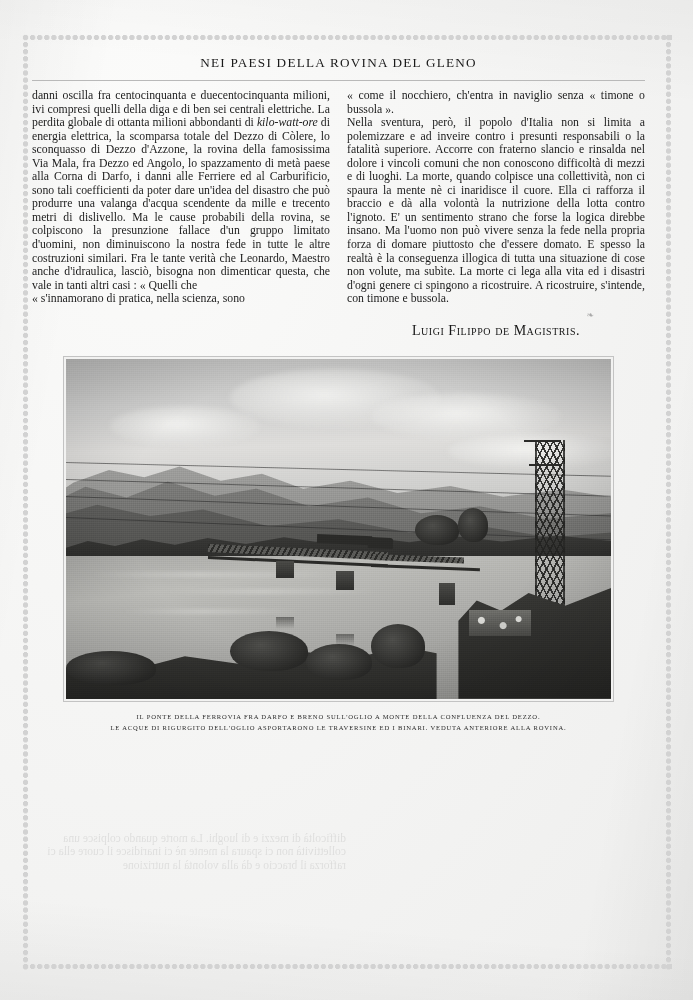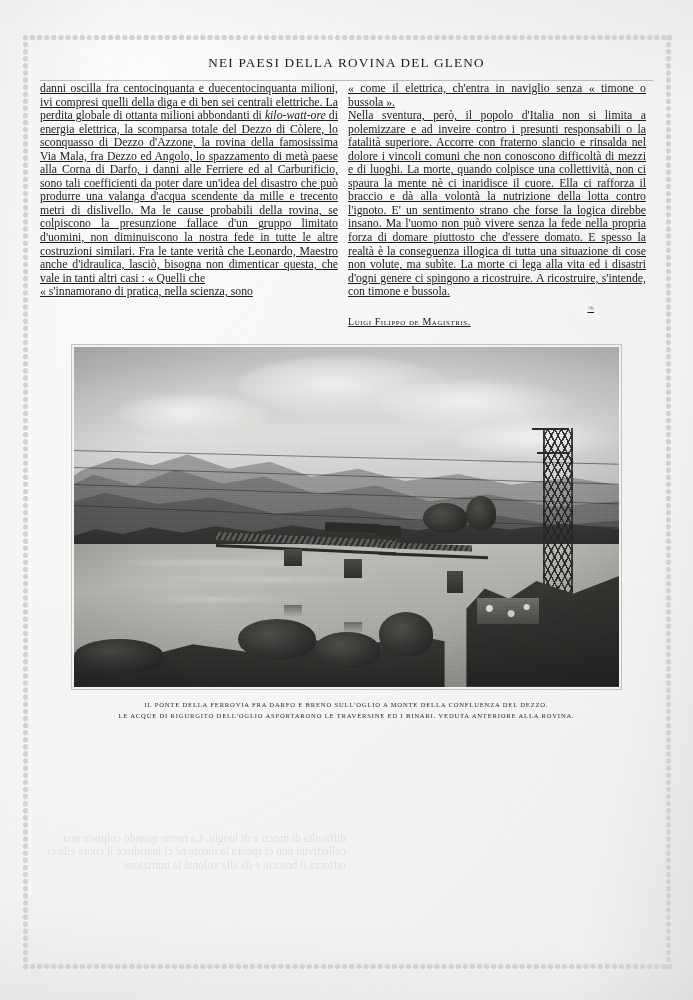--- a/index.html
+++ b/index.html
@@ -52,21 +52,21 @@
     background-repeat: repeat-y;
   }
   #bead-top    { left: 22px;  top: 34px;   width: 650px; }
   #bead-bottom { left: 22px;  top: 963px;  width: 650px; }
   #bead-left   { left: 22px;  top: 34px;   height: 936px; }
   #bead-right  { left: 665px; top: 34px;   height: 936px; }
 
   
   #content {
     position: absolute;
-    left: 40px;
+    left: 32px;
     top: 55px;
     width: 613px;
     height: 890px;
   }
 
   
   #header-block {
     text-align: center;
   }
   #page-title {
@@ -80,23 +80,22 @@
   #header-rule {
     margin-top: 9px;
     height: 1px;
     background: #b9b9b9;
     width: 100%;
   }
 
   
   #columns {
     display: flex;
-    gap: 10px;
-    margin-top: 1px;
-    text-decoration: underline;
+    gap: 17px;
+    margin-top: 8px;
   }
   .column {
     width: 298px;
   }
   .column p {
     margin: 0;
     font-size: 11.75px;
     line-height: 13.55px;
     text-align: justify;
     text-justify: inter-word;
@@ -114,22 +113,22 @@
     text-align: right;
     padding-right: 52px;
     margin-top: 4px;
     height: 11px;
     font-size: 9px;
     color: #a9a9a9;
     letter-spacing: -1px;
   }
   #byline {
     margin-top: 2px;
-    text-align: left;
-    font-size: 10px;
+    text-align: center;
+    font-size: 14px;
     font-variant: small-caps;
     letter-spacing: .55px;
     color: #161616;
   }
 
   
   #figure {
     margin-top: 17px;
   }
   #photo-frame {
@@ -328,21 +327,21 @@
     </div>
 
     <div id="columns">
 
       <div class="column">
         <p><span>danni oscilla fra centocinquanta e duecentocinquanta milioni, ivi compresi quelli della diga e di ben sei centrali elettriche. La perdita globale di ottanta milioni abbondanti di </span><span class="ital">kilo-watt-ore</span><span> di energia elettrica, la scomparsa totale del Dezzo di Còlere, lo sconquasso di Dezzo d'Azzone, la rovina della famosissima Via Mala, fra Dezzo ed Angolo, lo spazzamento di metà paese alla Corna di Darfo, i danni alle Ferriere ed al Carburificio, sono tali coefficienti da poter dare un'idea del disastro che può produrre una valanga d'acqua scendente da mille e trecento metri di dislivello. Ma le cause probabili della rovina, se colpiscono la presunzione fallace d'un gruppo limitato d'uomini, non diminuiscono la nostra fede in tutte le altre costruzioni similari. Fra le tante verità che Leonardo, Maestro anche d'idraulica, lasciò, bisogna non dimenticar questa, che vale in tanti altri casi : « Quelli che</span></p>
         <p>« s'innamorano di pratica, nella scienza, sono</p>
       </div>
 
       <div class="column">
-        <p>« come il elettrica, ch'entra in naviglio senza « timone o bussola ».</p>
+        <p>« come il nocchiero, ch'entra in naviglio senza « timone o bussola ».</p>
         <p class="indent">Nella sventura, però, il popolo d'Italia non si limita a polemizzare e ad inveire contro i presunti responsabili o la fatalità superiore. Accorre con fraterno slancio e rinsalda nel dolore i vincoli comuni che non conoscono difficoltà di mezzi e di luoghi. La morte, quando colpisce una collettività, non ci spaura la mente nè ci inaridisce il cuore. Ella ci rafforza il braccio e dà alla volontà la nutrizione della lotta contro l'ignoto. E' un sentimento strano che forse la logica direbbe insano. Ma l'uomo non può vivere senza la fede nella propria forza di domare piuttosto che d'essere domato. E spesso la realtà è la conseguenza illogica di tutta una situazione di cose non volute, ma subìte. La morte ci lega alla vita ed i disastri d'ogni genere ci spingono a ricostruire. A ricostruire, s'intende, con timone e bussola.</p>
 
         <div id="ornament">❧</div>
         <div id="byline">Luigi Filippo de Magistris.</div>
       </div>
 
     </div>
 
     <div id="figure">
       <div id="photo-frame">

